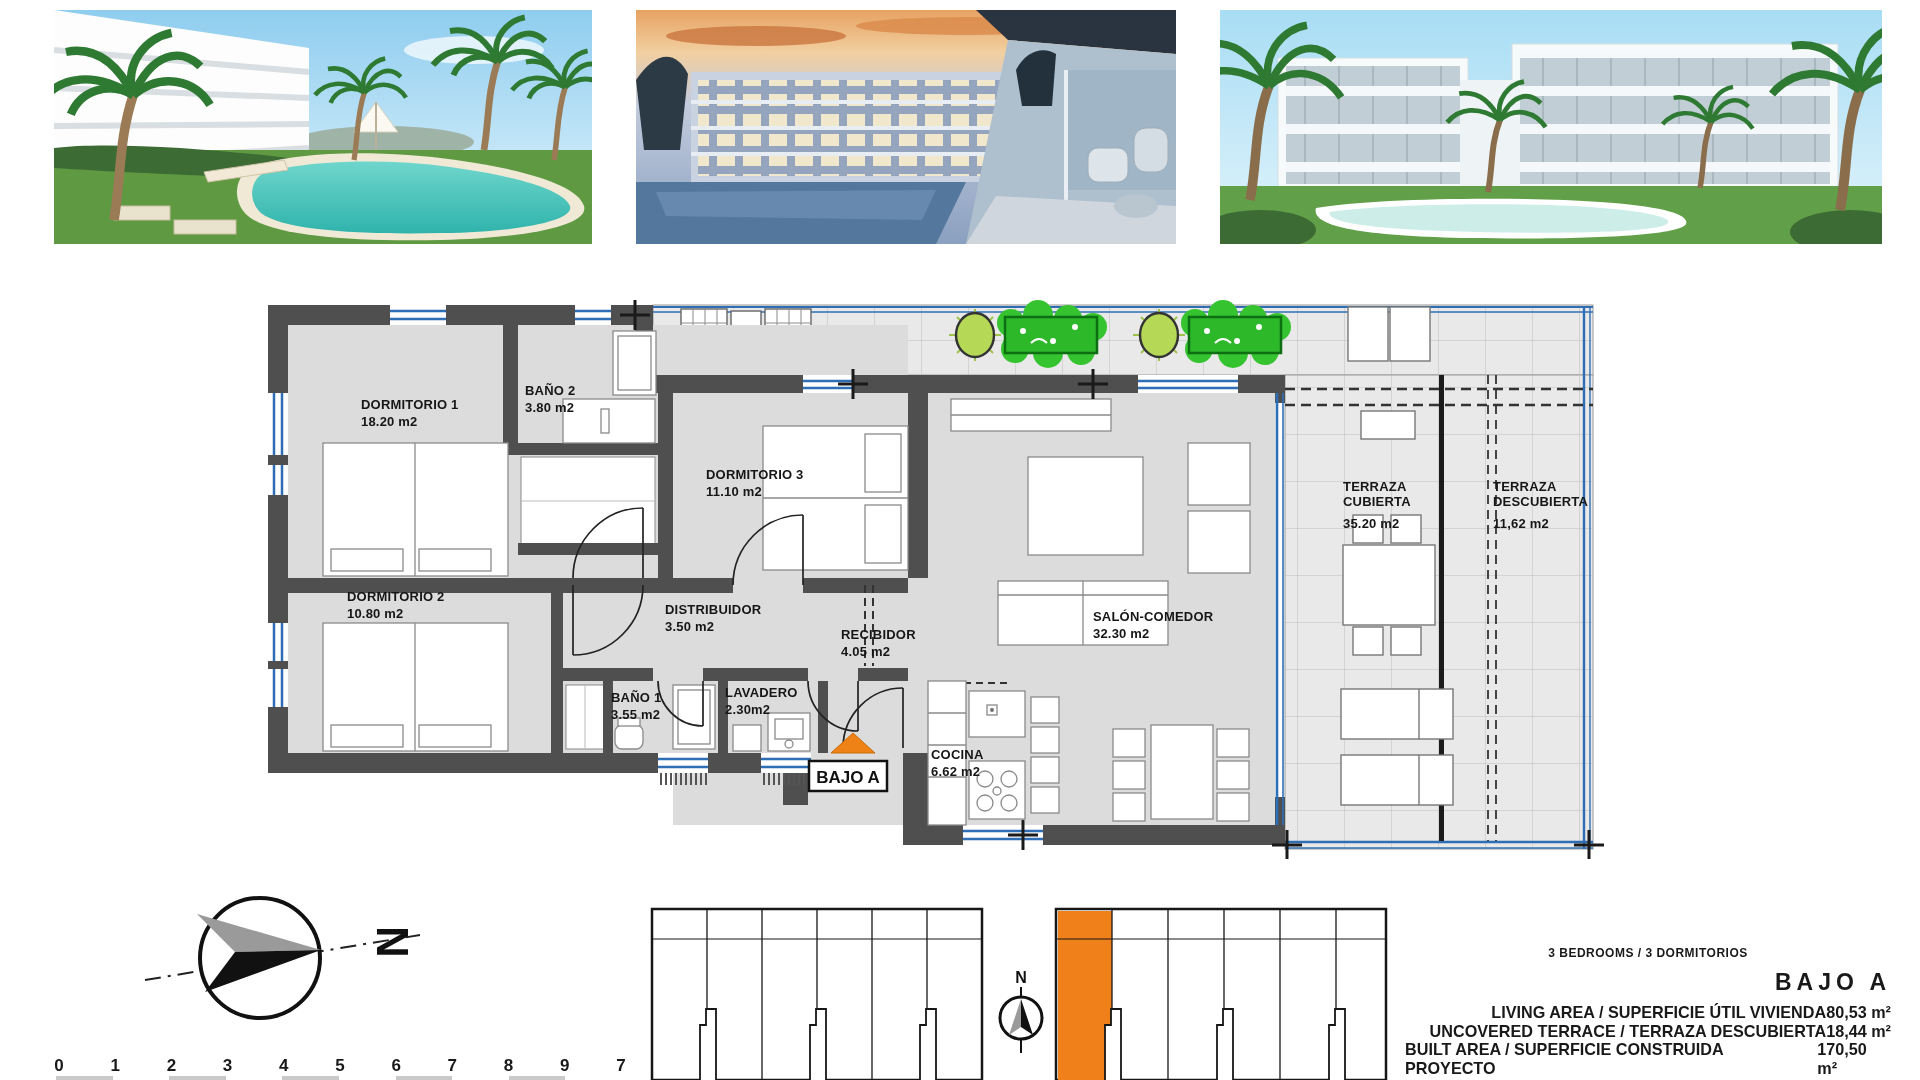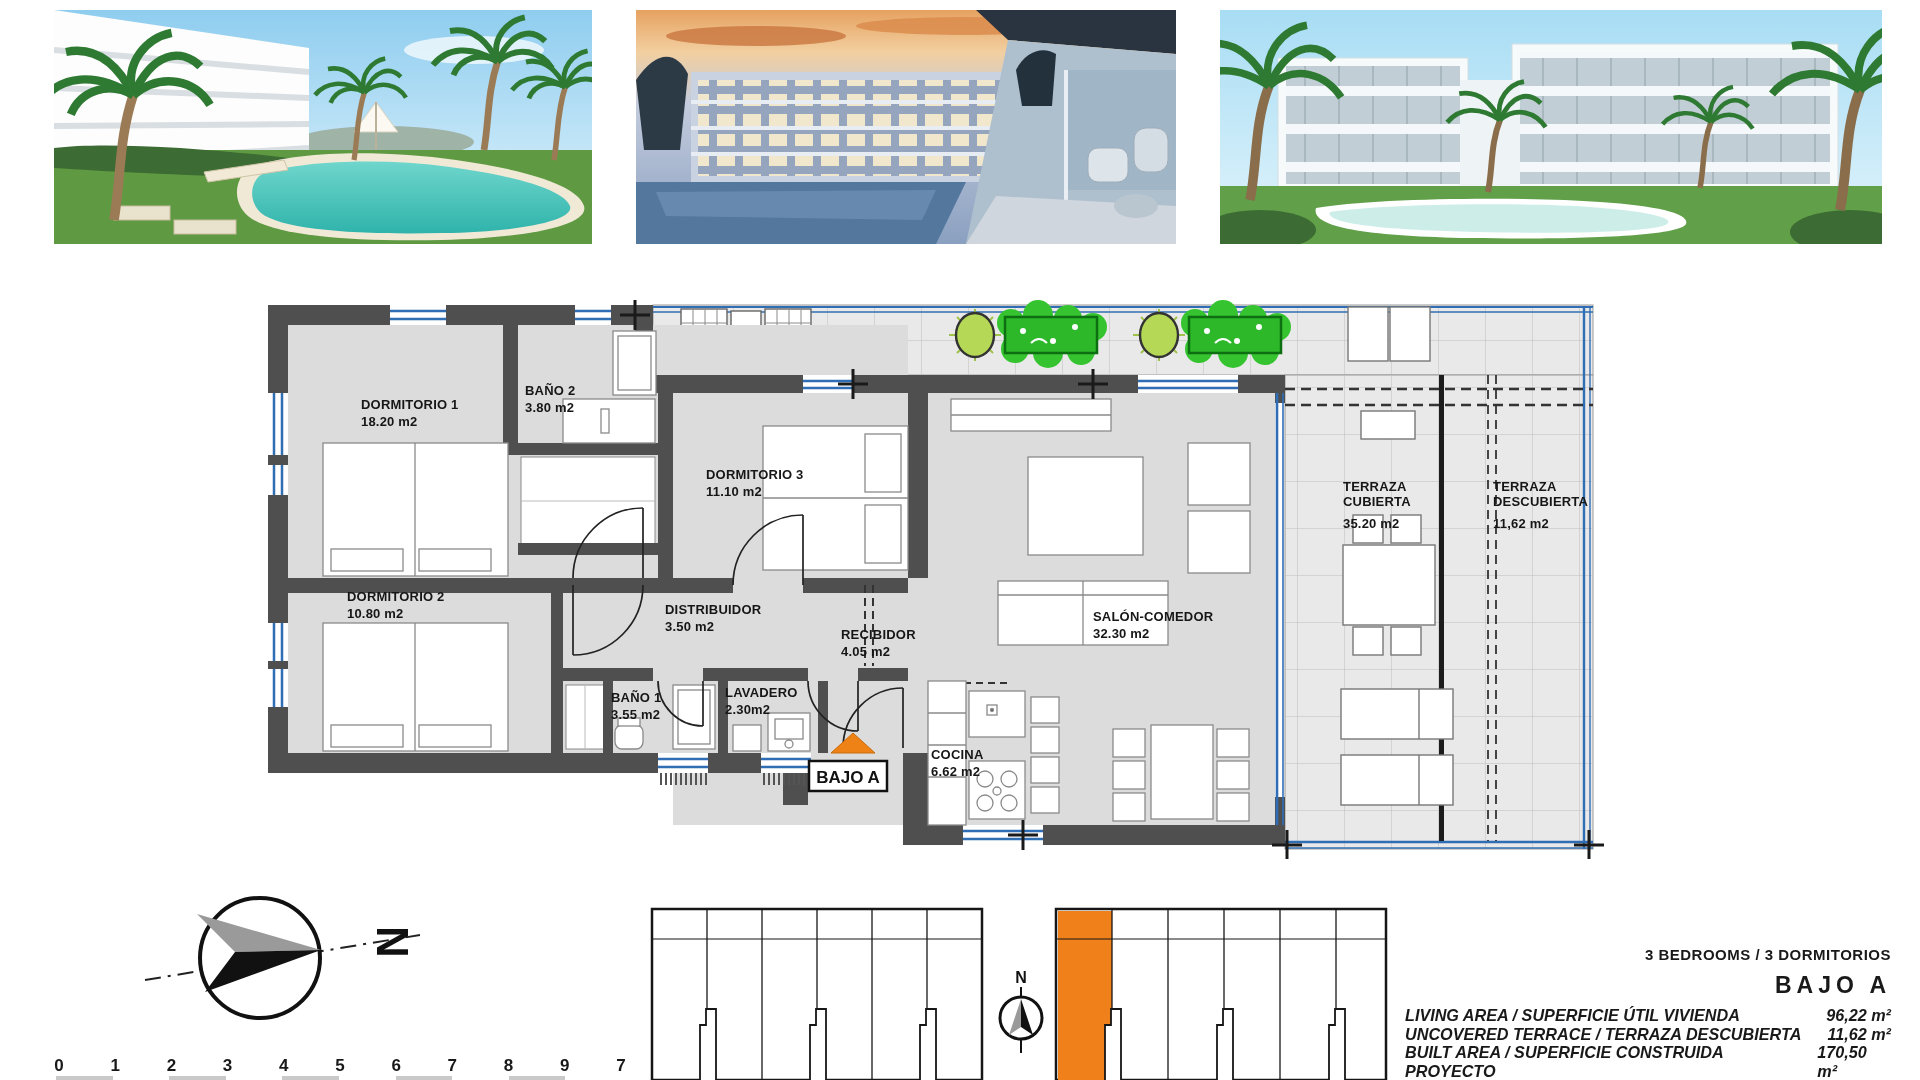--- a/index.html
+++ b/index.html
@@ -13,25 +13,25 @@
   .pl{font:bold 13px "Liberation Sans",sans-serif;fill:#161616;letter-spacing:.2px;}
   .box-label{font:bold 17px "Liberation Sans",sans-serif;fill:#111;}
   #compass{position:absolute;left:135px;top:880px;width:300px;height:160px;}
   #keyplan{position:absolute;left:648px;top:903px;width:742px;height:177px;}
   #scalebar{position:absolute;left:48px;top:1056px;width:584px;display:flex;
             justify-content:space-between;font-weight:bold;font-size:17px;}
   #scalebar span{width:22px;text-align:center;}
   #scalestrip{position:absolute;left:56px;top:1076px;width:566px;height:6px;
       background:repeating-linear-gradient(90deg,#c9c9c9 0 56.6px,#ffffff 56.6px 113.2px);}
   #summary{position:absolute;left:1405px;top:946px;width:486px;}
-  #summary .bedline{text-align:right;font-weight:bold;font-size:15px;letter-spacing:.5px;}
+  #summary .bedline{text-align:center;font-weight:bold;font-size:12px;letter-spacing:.5px;}
   #summary .unit{text-align:right;font-weight:bold;font-size:23px;letter-spacing:5px;margin-top:9px;}
   #summary .rows{margin-top:7px;}
-  #summary .row{display:flex;justify-content:space-between;font-weight:bold;
-                font-size:16.2px;line-height:18.6px;font-style:italic;}
+  #summary .row{display:flex;justify-content:flex-end;font-weight:bold;
+                font-size:16.2px;line-height:18.6px;}
 </style>
 </head>
 <body>
 
 <div class="photo" id="photo1">
   <svg width="538" height="234" viewBox="0 0 538 234">
     <defs>
       <linearGradient id="sky1" x1="0" y1="0" x2="0" y2="1">
         <stop offset="0" stop-color="#8fcdef"></stop>
           <stop offset="1" stop-color="#e6f6fd"></stop>
@@ -536,24 +536,24 @@
     <polygon points="373,96 385,132 373,124" fill="#111111"></polygon>
   </g>
 </svg>
 
 <div id="summary">
   <div class="bedline">3 BEDROOMS / 3 DORMITORIOS</div>
   <div class="unit">BAJO A</div>
   <div class="rows">
     <div class="row">
       <span>LIVING AREA / SUPERFICIE ÚTIL VIVIENDA</span>
-      <span>96,22 m²</span>
+      <span>80,53 m²</span>
     </div>
     <div class="row">
       <span>UNCOVERED TERRACE / TERRAZA DESCUBIERTA</span>
-      <span>11,62 m²</span>
+      <span>18,44 m²</span>
     </div>
     <div class="row">
       <span>BUILT AREA / SUPERFICIE CONSTRUIDA PROYECTO</span>
       <span>170,50 m²</span>
     </div>
   </div>
 </div>
 
 </body></html>

